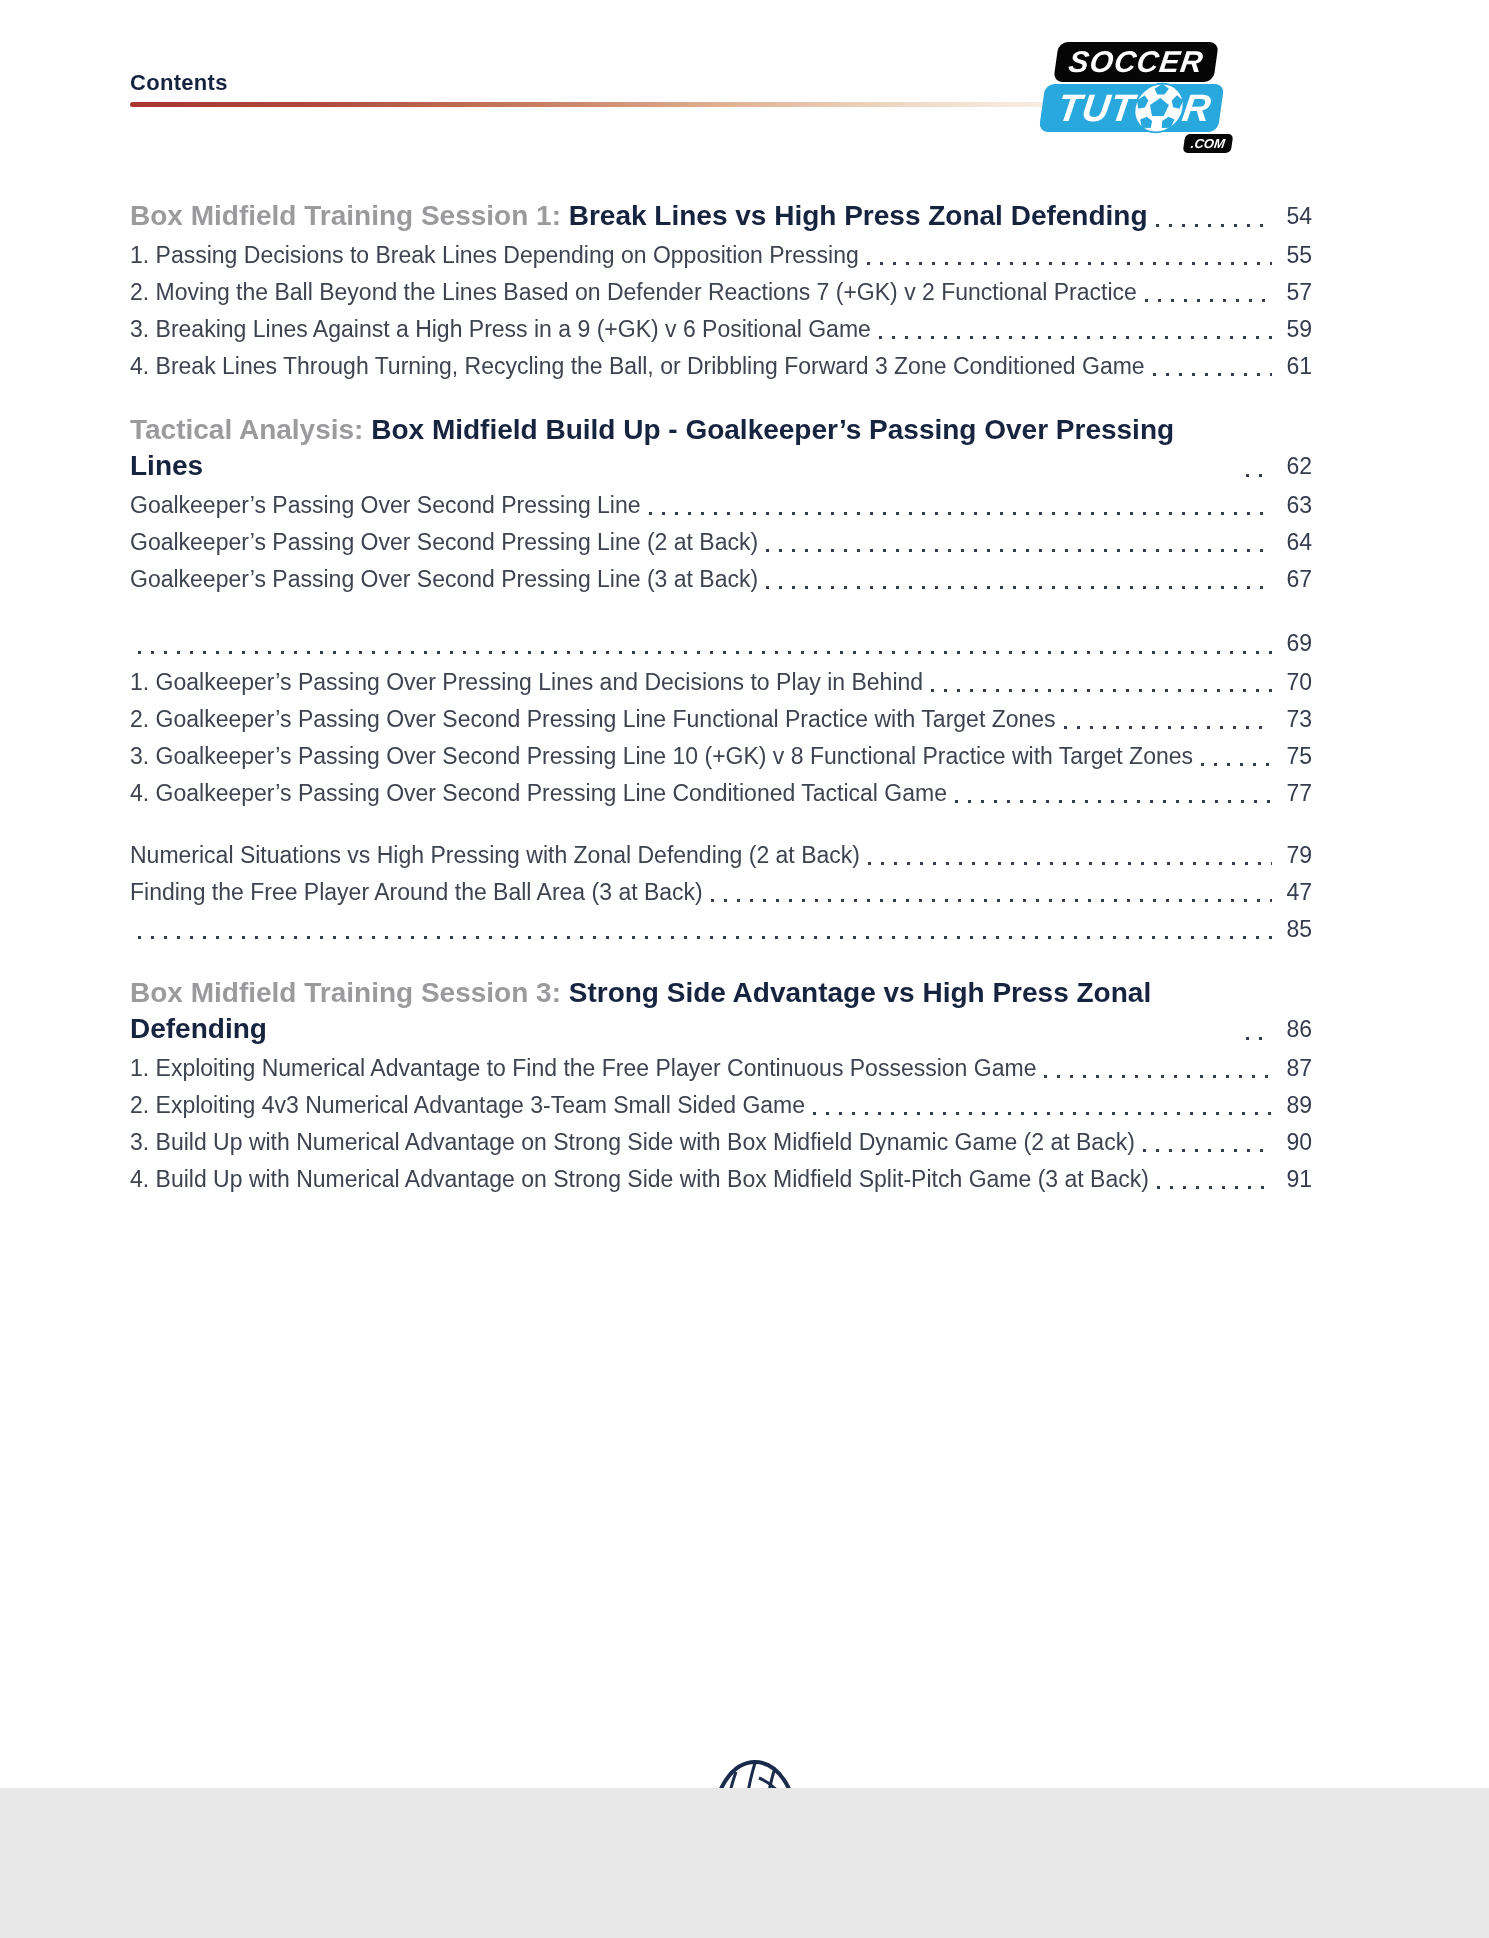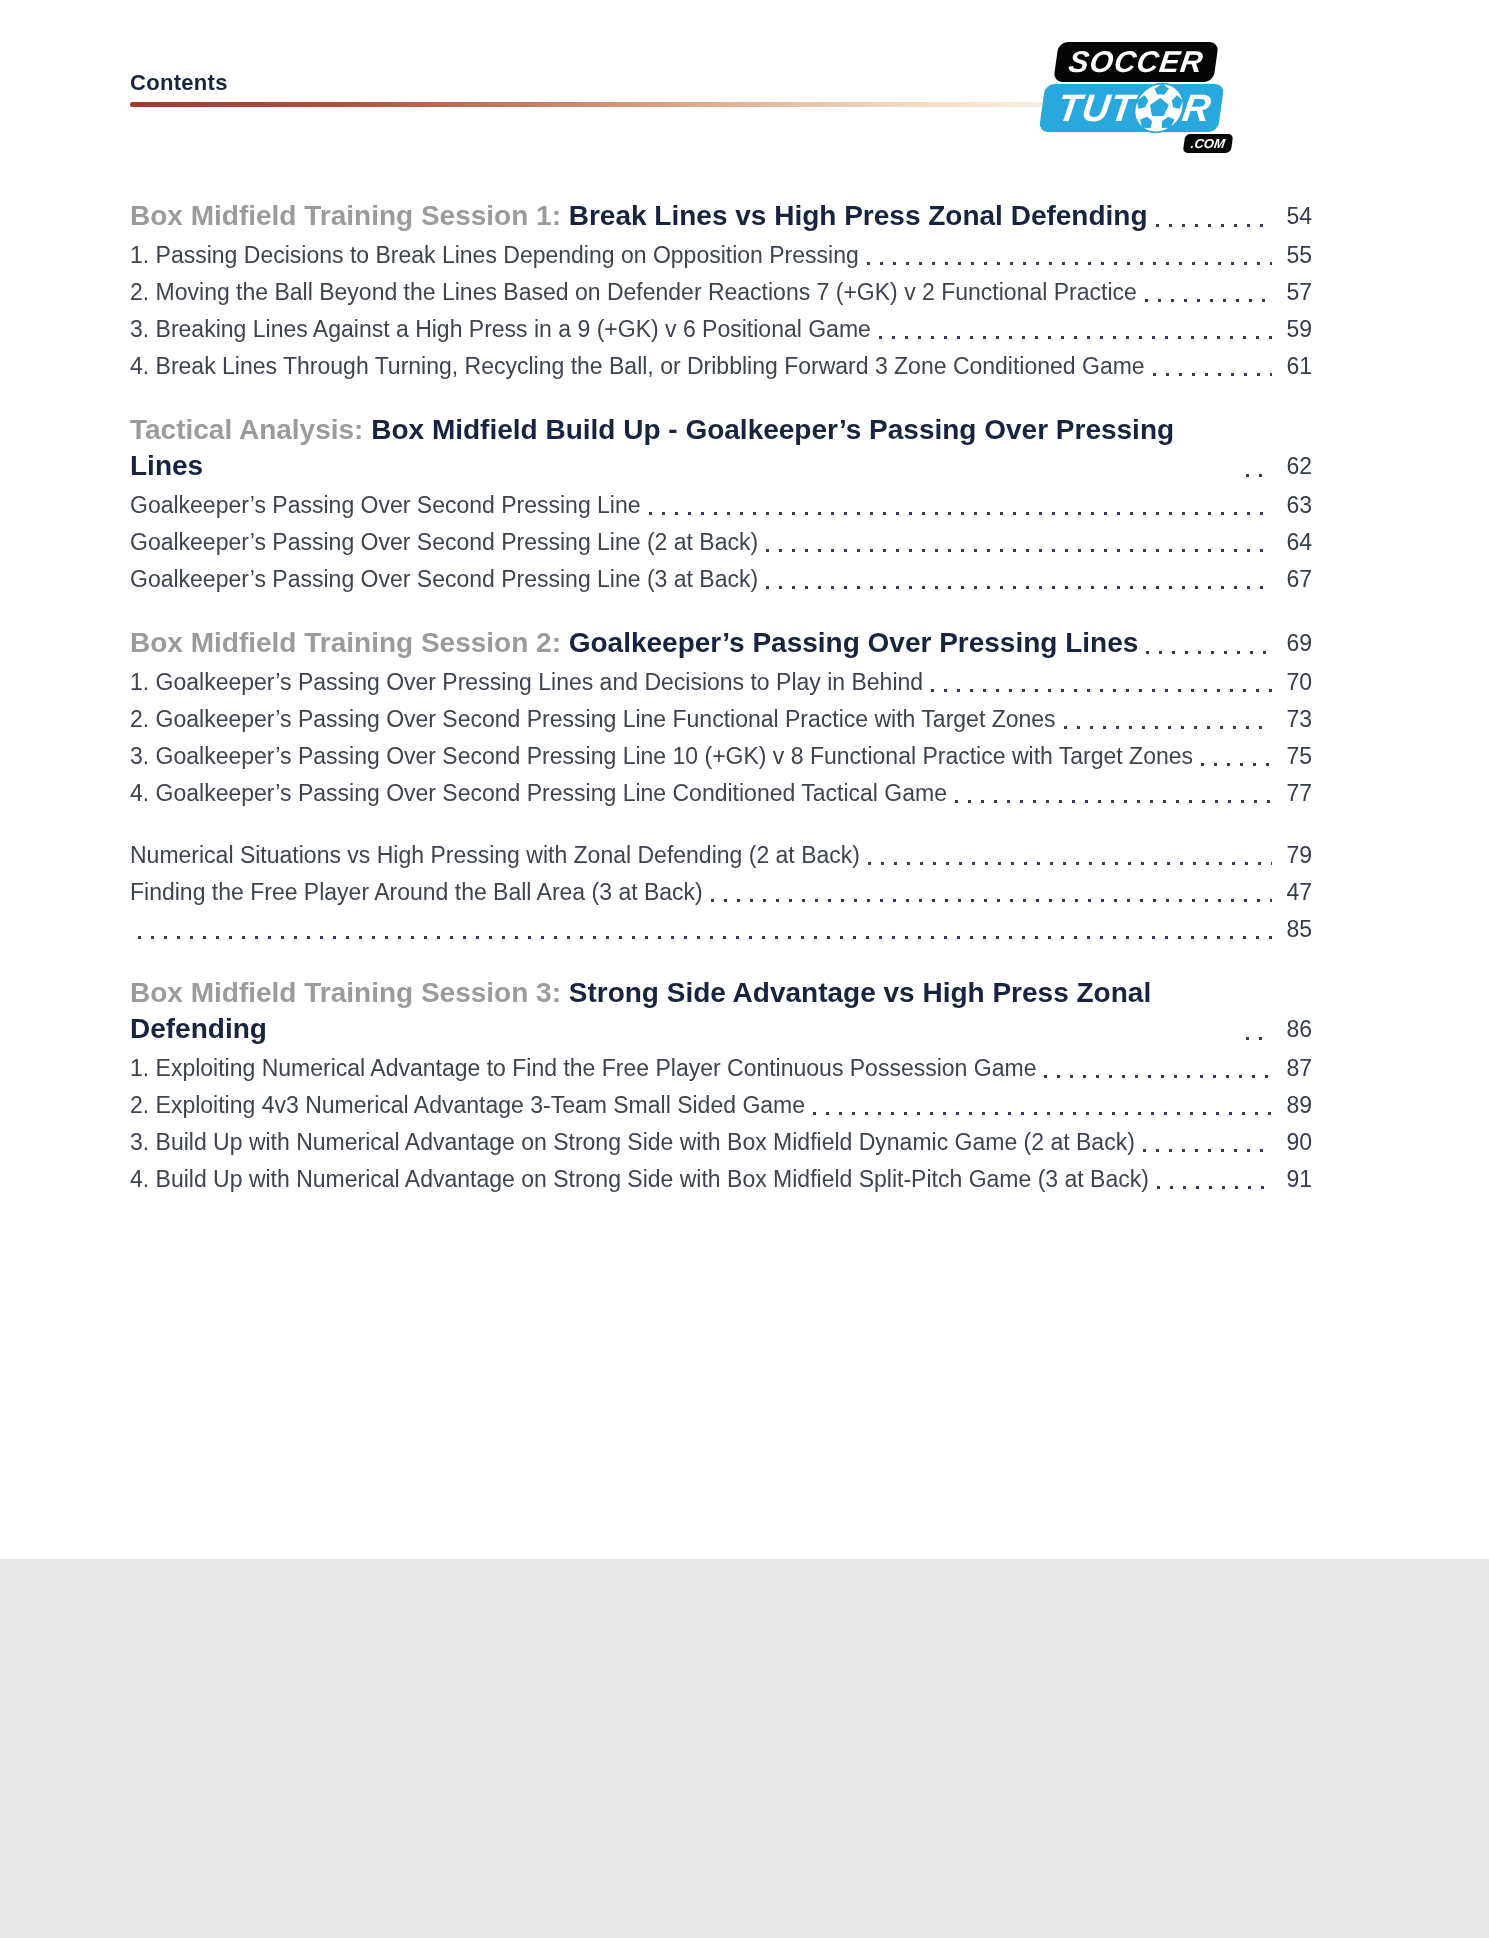--- a/index.html
+++ b/index.html
@@ -1,19 +1,19 @@
 <!DOCTYPE html>
 <html><head>
 <meta charset="utf-8">
 <style>
   html, body { margin: 0; padding: 0; background: #e8e8e8; }
   .page {
     position: relative;
     width: 1489px;
-    height: 1559px;
+    height: 1788px;
     background: #ffffff;
     margin: 0 auto;
     overflow: hidden;
     font-family: "Liberation Sans", sans-serif;
   }
 
   
   .contents-title {
     position: absolute;
     left: 130px;
@@ -233,21 +233,20 @@
           <span class="pg">64</span>
         </div>
         <div class="toc-entry">
           <span class="e-text">Goalkeeper’s Passing Over Second Pressing Line (3 at Back)</span>
           <span class="leader"></span>
           <span class="pg">67</span>
         </div>
       </section>
       <section class="toc-section">
         <div class="toc-heading">
-          <span class="h-text"><span class="h-gray">Box Midfield Training Session 2: </span><span class="h-navy">Goalkeeper’s Passing Over Pressing Lines</span></span>
           <span class="leader"></span>
           <span class="pg">69</span>
         </div>
         <div class="toc-entry">
           <span class="e-text">1. Goalkeeper’s Passing Over Pressing Lines and Decisions to Play in Behind</span>
           <span class="leader"></span>
           <span class="pg">70</span>
         </div>
         <div class="toc-entry">
           <span class="e-text">2. Goalkeeper’s Passing Over Second Pressing Line Functional Practice with Target Zones</span>

